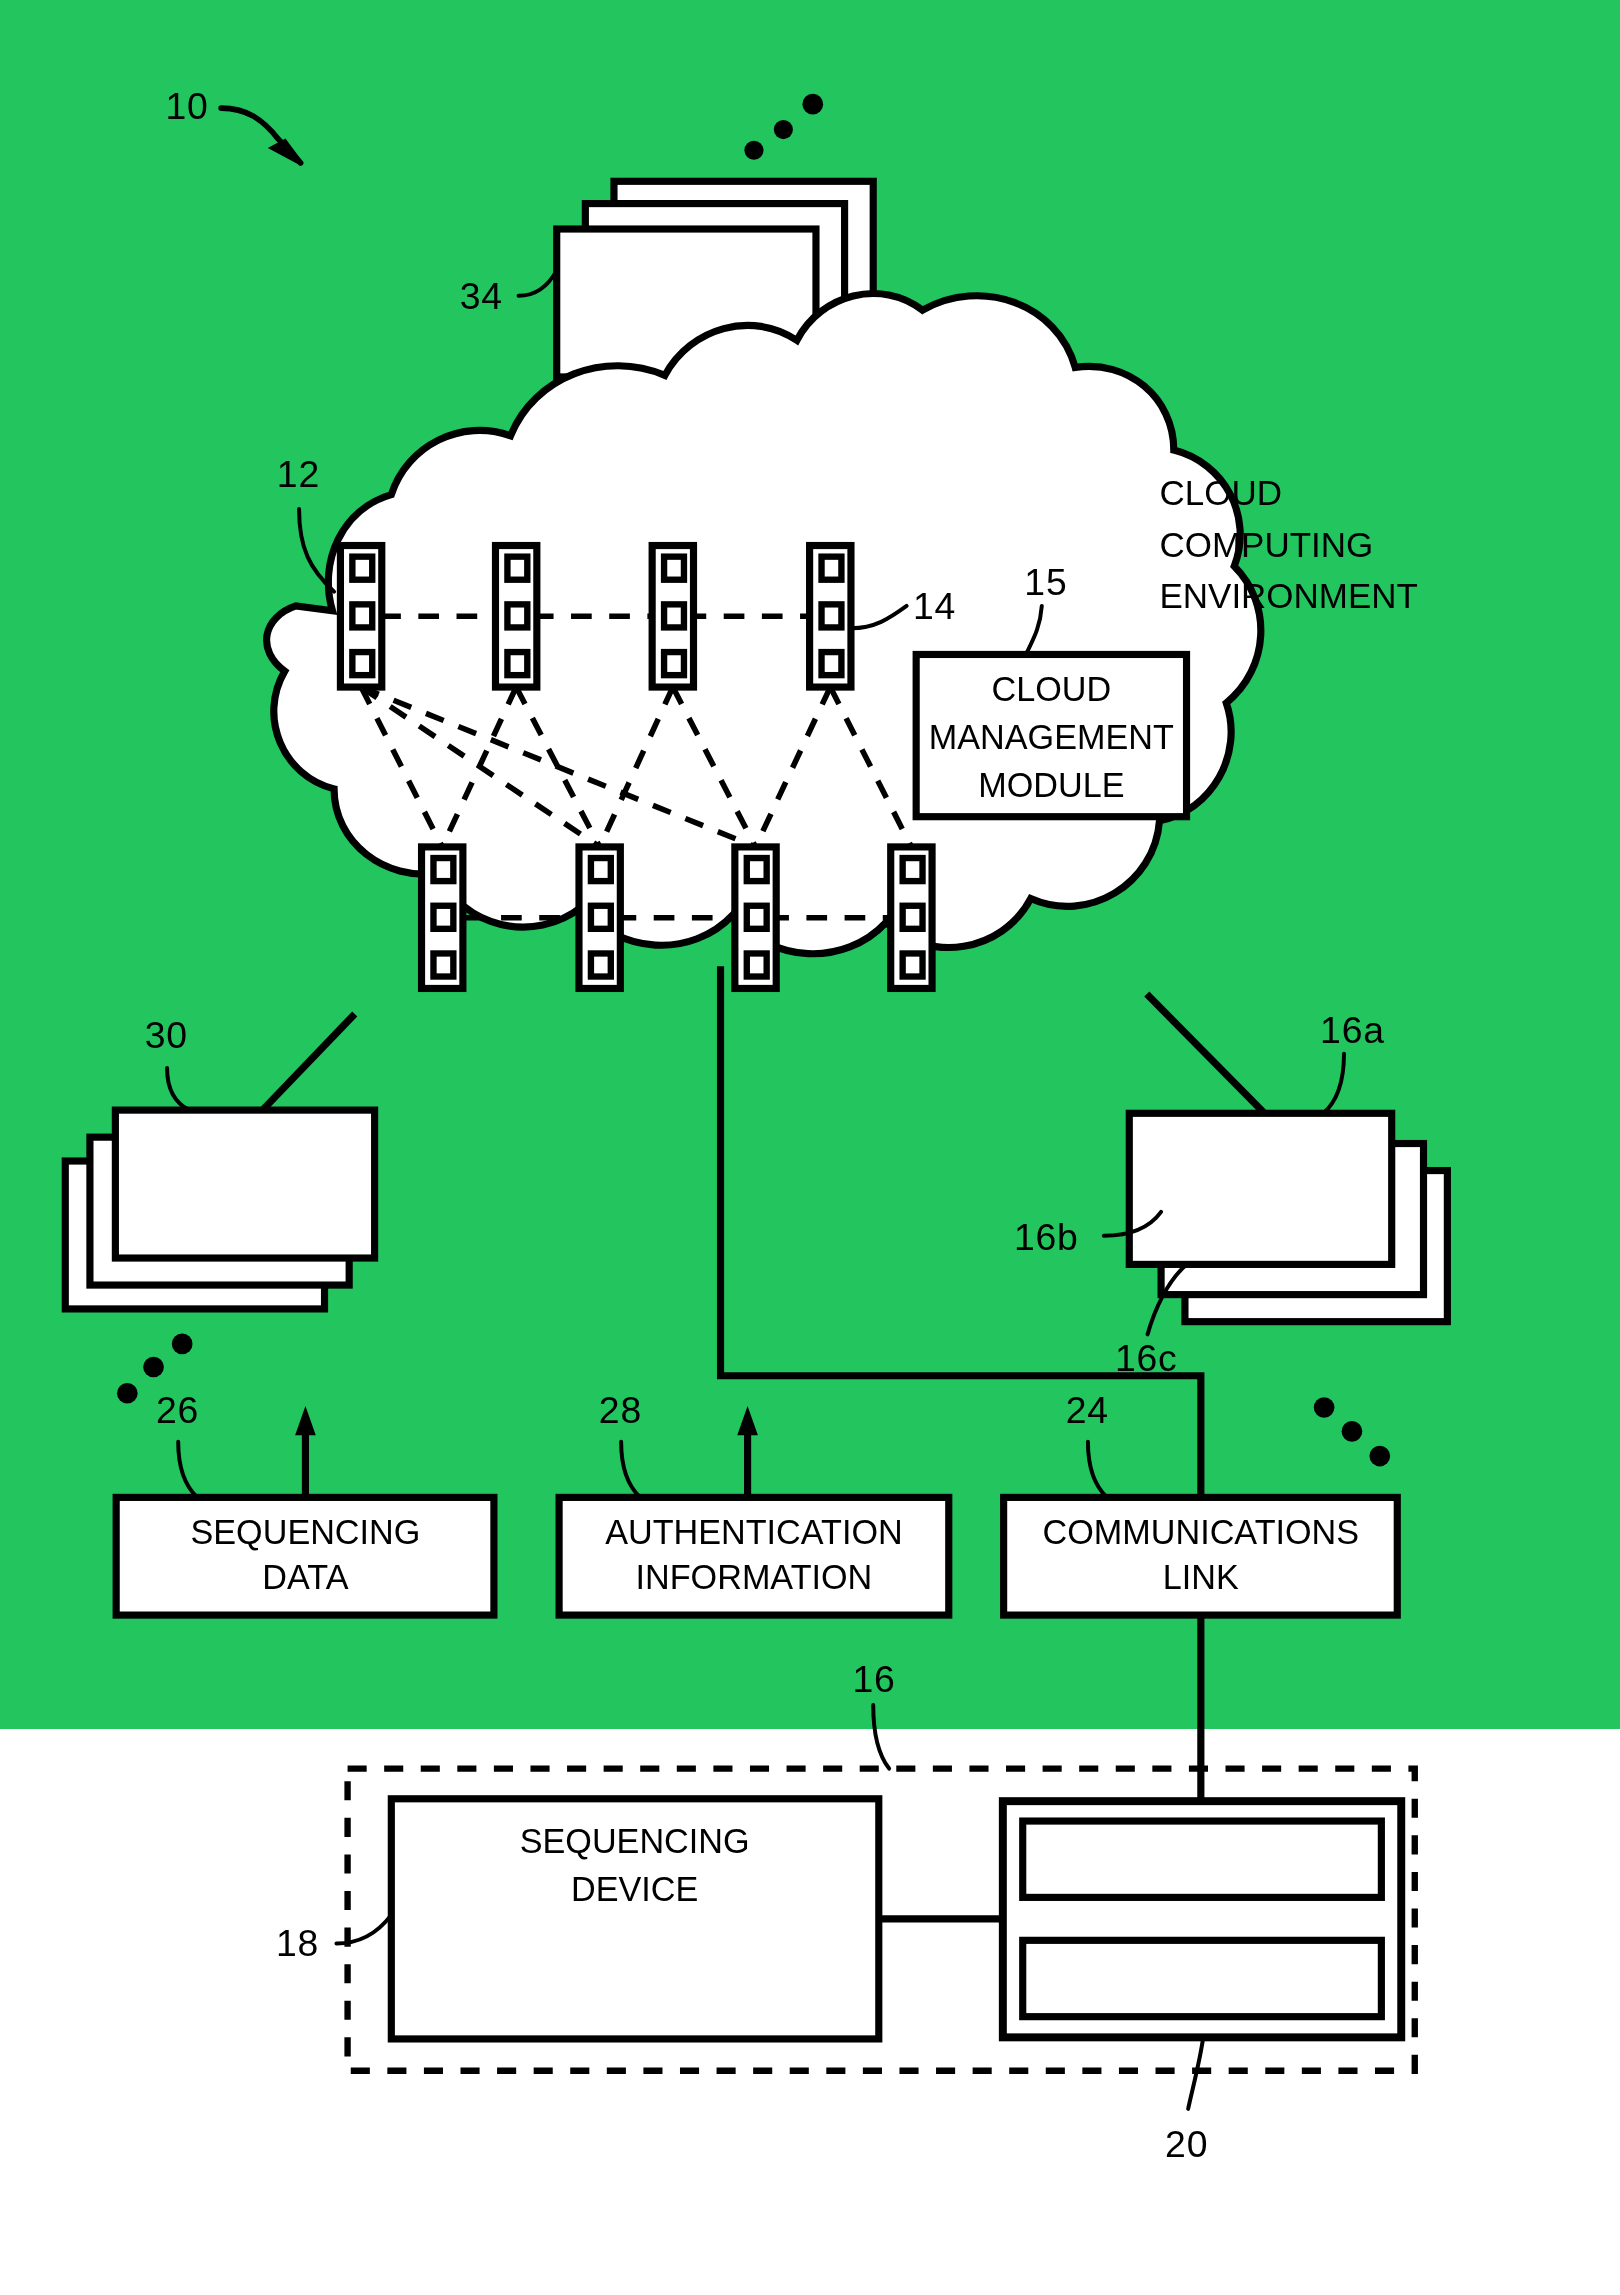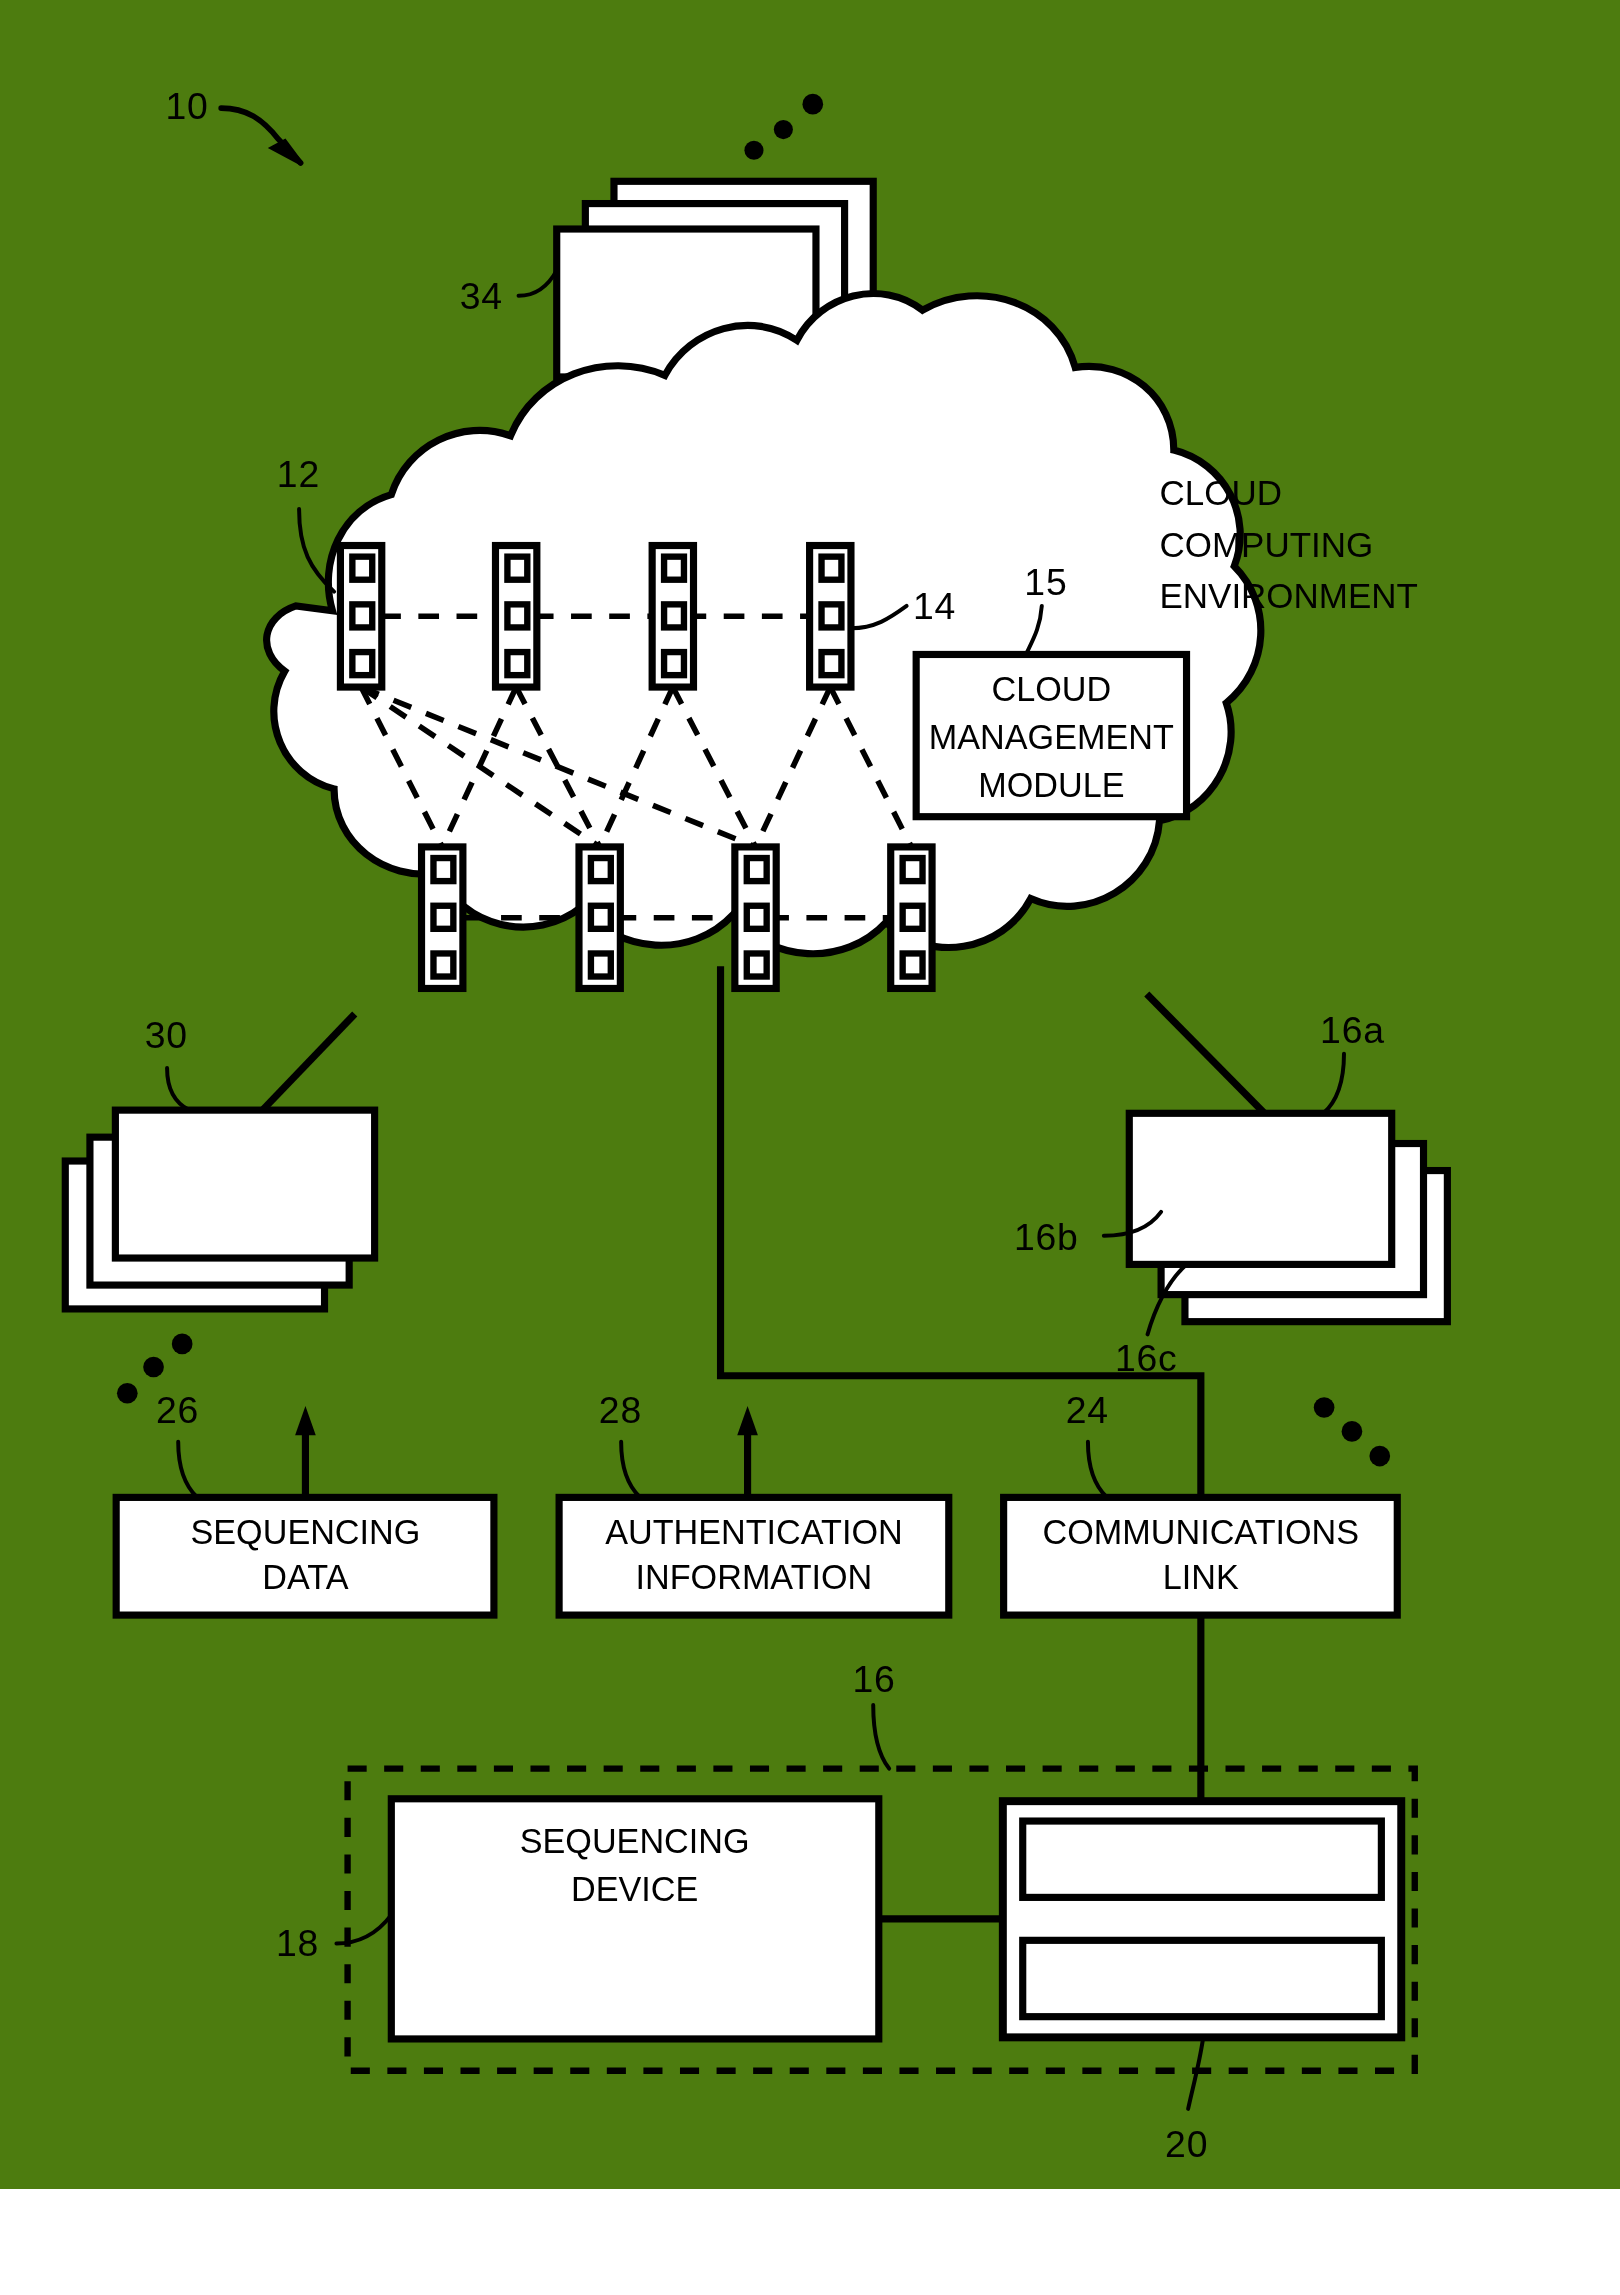--- a/index.html
+++ b/index.html
@@ -10,22 +10,22 @@
   }
   body {
     width: 1620px;
     height: 2295px;
     font-family: "Liberation Sans", sans-serif;
     overflow: hidden;
   }
   #figure-root {
     position: relative;
     width: 1620px;
-    height: 2189px;
-    background: #4d7c0f;
+    height: 1729px;
+    background: #22c55e;
   }
   svg#diagram {
     display: block;
     width: 1620px;
     height: 2295px;
   }
   .stroke {
     fill: none;
     stroke: #000000;
     stroke-linecap: butt;

